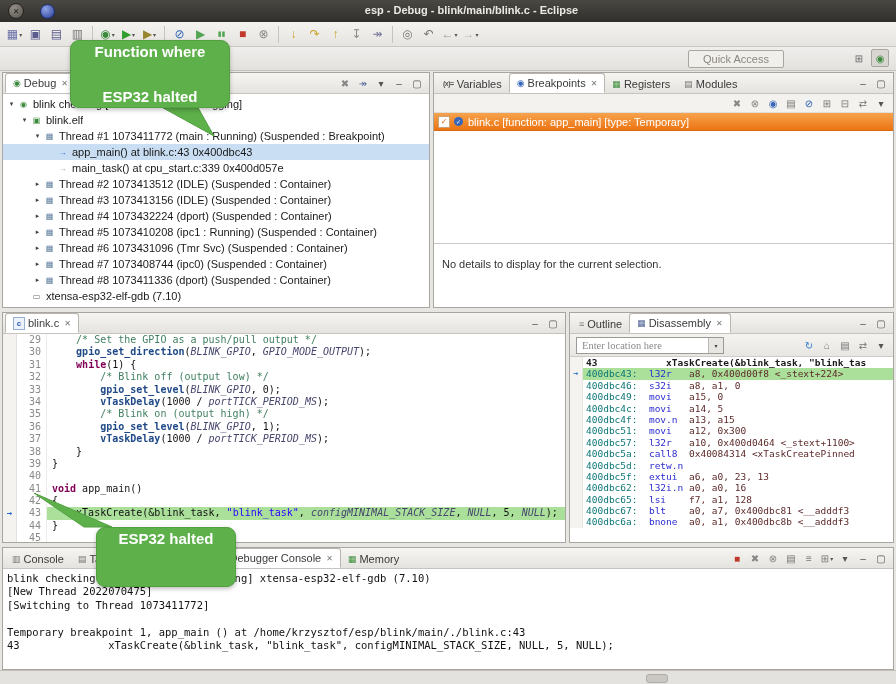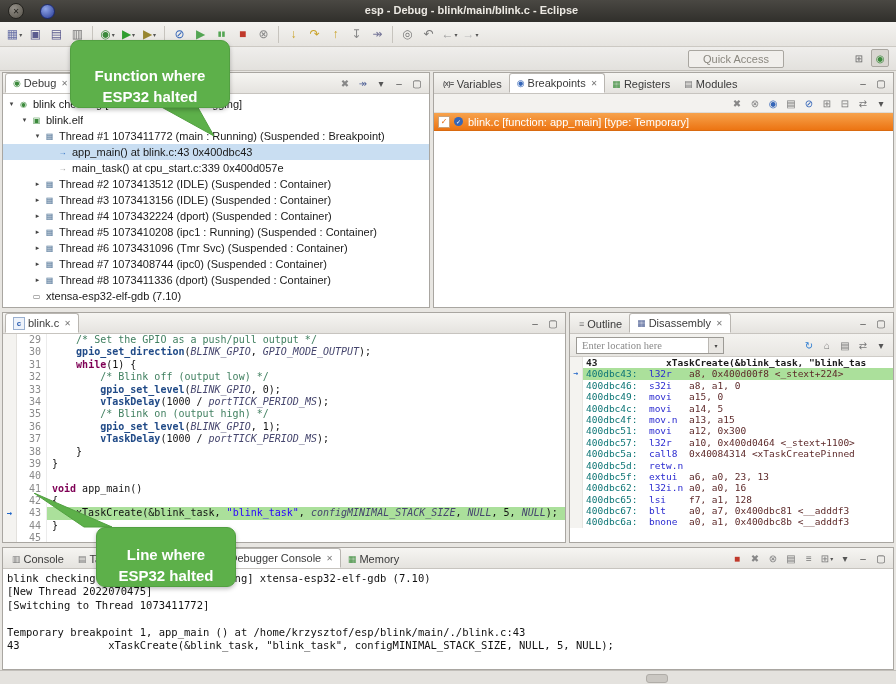--- a/index.html
+++ b/index.html
@@ -114,21 +114,21 @@
 
   
   .statusbar{position:absolute;left:0;top:670px;width:896px;height:14px;box-sizing:border-box;
              background:#e4e2de;border-top:1px solid #c2bfba;}
   .status-thumb{position:absolute;left:646px;top:3px;width:20px;height:7px;background:#cac7c2;
                 border:1px solid #b0ada8;border-radius:3px;}
 
   
   .callout{position:absolute;background:#5db04a;border:1px solid #52a041;border-radius:9px;color:#fff;
            font-size:15px;font-weight:bold;text-align:center;display:flex;flex-direction:column;
-           justify-content:flex-end;line-height:21px;z-index:60;box-shadow:0 2px 4px rgba(0,0,0,.25);}
+           justify-content:space-between;line-height:21px;z-index:60;box-shadow:0 2px 4px rgba(0,0,0,.25);}
   .c1{left:70px;top:40px;width:158px;height:66px;}
   .c2{left:96px;top:527px;width:138px;height:58px;}
   .ctail{position:absolute;z-index:59;}
   .t1{left:148px;top:104px;}
   .t2{left:34px;top:493px;}
   .ctail polygon{fill:#5db04a;stroke:#52a041;stroke-width:1;}
 </style>
 </head>
 <body>
 
@@ -303,20 +303,21 @@
     </div>
     <div class="bplist">
       <div class="bprow">
         <span class="bpcheck">✓</span>
         <span class="bpdot">
             <span>✓</span>
           </span>
         <span class="bplabel">blink.c [function: app_main] [type: Temporary]</span>
       </div>
     </div>
+    <div class="bpdetails">No details to display for the current selection.</div>
   </div>
 
   <div class="pane editor-pane">
     <div class="tabbar">
       <span class="tabs">
         <span class="tab active">
           <span class="tabicon cfile">c</span>
           <span class="tlabel">blink.c</span>
           <span class="tclose">✕</span>
         </span>
@@ -453,17 +454,16 @@
   </svg>
   <div class="callout c1">
     <div>Function where</div>
     <div>ESP32 halted</div>
   </div>
 
   <svg class="ctail t2" width="80" height="36">
     <polygon points="0,0 50,34 78,34"></polygon>
   </svg>
   <div class="callout c2">
-    <div>Line where</div>
     <div>ESP32 halted</div>
   </div>
 
 </div>
 
 </body></html>

